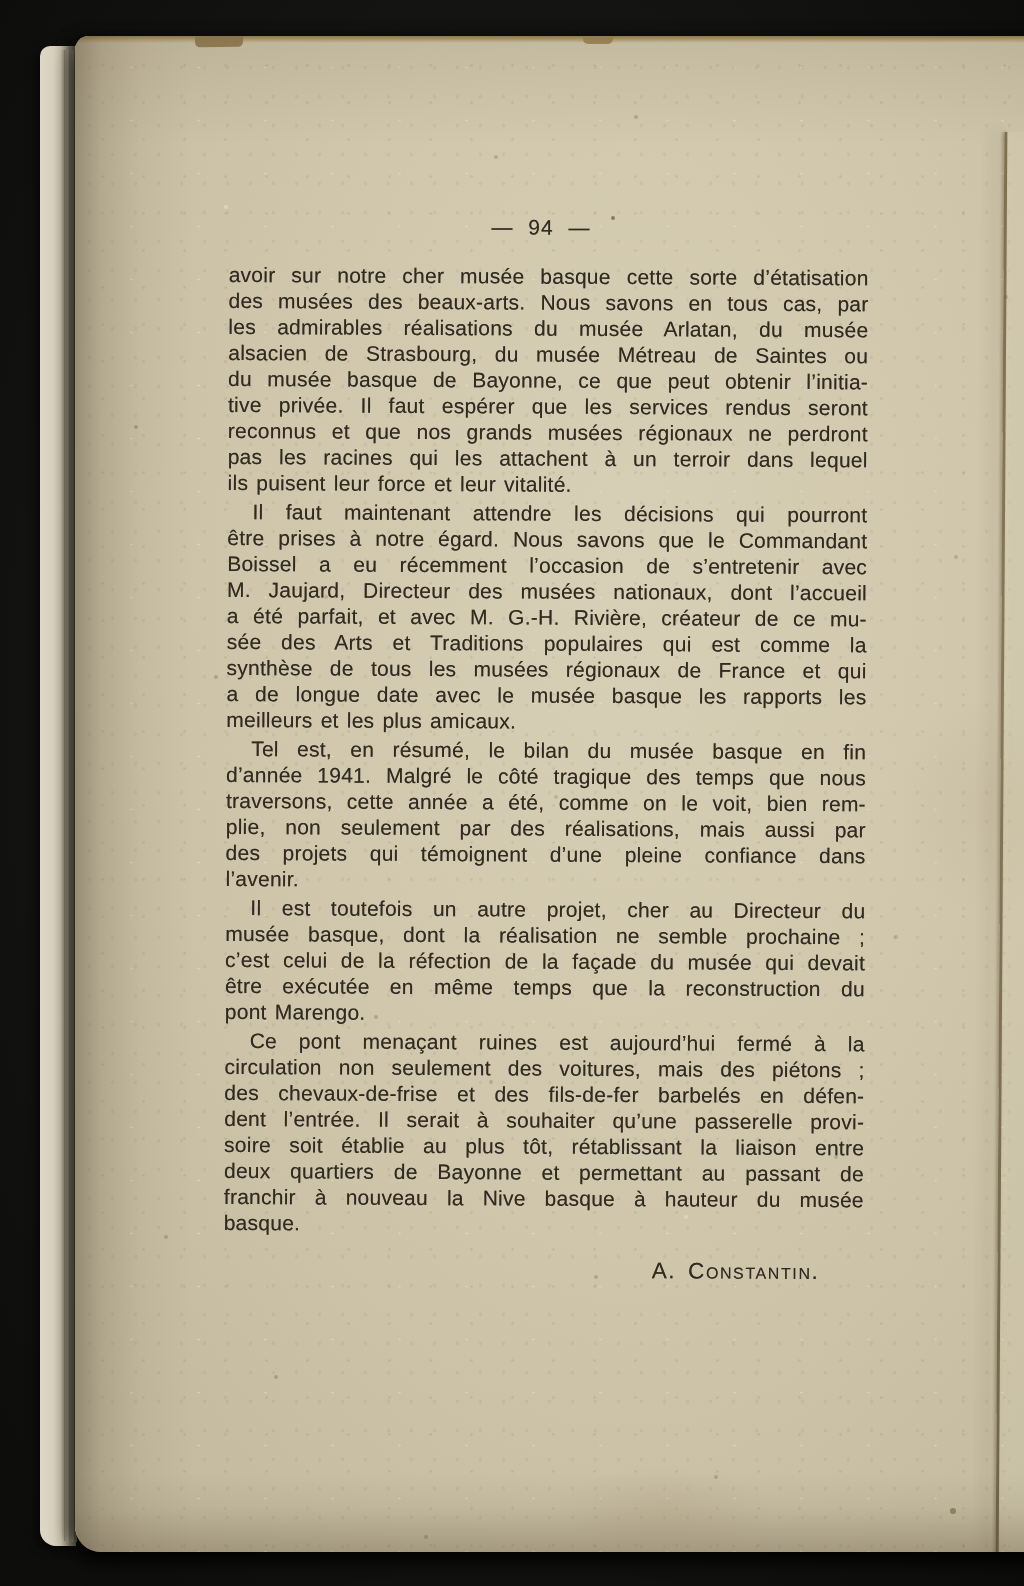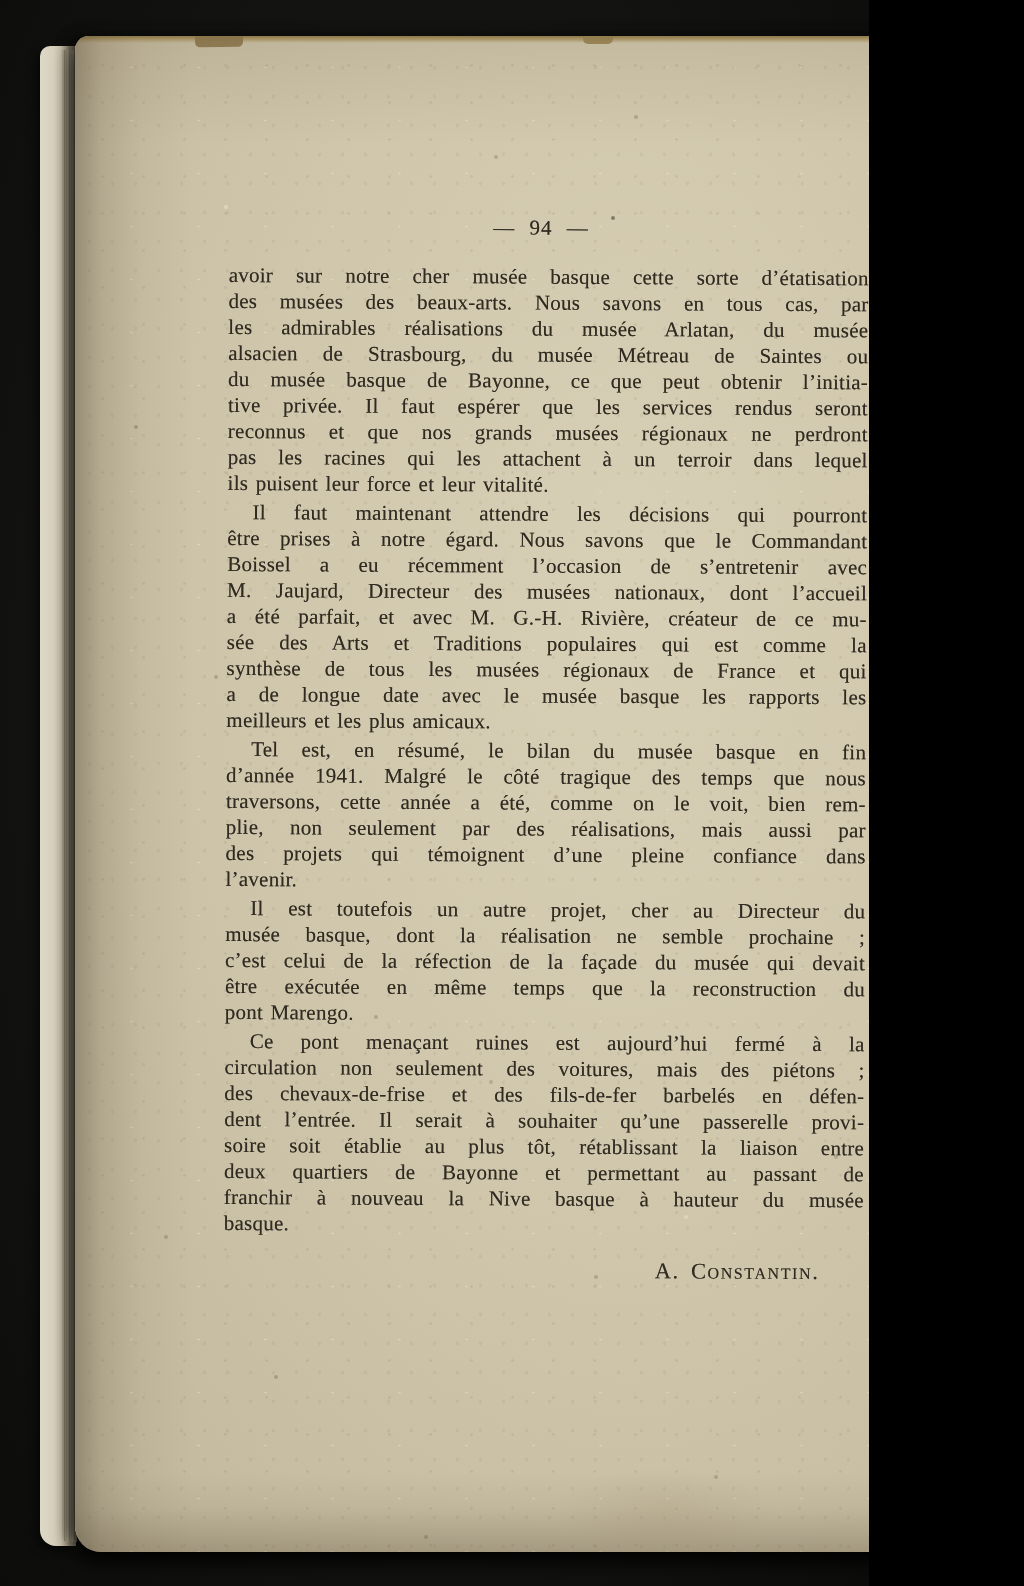--- a/index.html
+++ b/index.html
@@ -1,22 +1,22 @@
 <!DOCTYPE html>
 <html style="--c-background: #141412; --c-paper: #cfc6ac; --c-paper-light: #d8d0b6; --c-paper-dark: #c0b79d; --c-ink: #302a20; --c-edge-brown: #9c8a5e;"><head>
 <meta charset="utf-8">
 <style>
   html,body{margin:0;padding:0;background:#000;}
   .stage{
     position:relative;
-    width:869px;height:1586px;
+    width:1024px;height:1586px;
     background:
       radial-gradient(ellipse at 50% 45%, #1b1b19 0%, #141412 55%, #0c0c0b 100%);
     overflow:hidden;
-    font-family:Liberation Serif, serif;
+    font-family:Liberation Sans, sans-serif;
   }
 
   
   .book-edge{
     position:absolute;left:40px;top:46px;width:36px;bottom:40px;
     border-radius:10px 0 0 16px;
     background:linear-gradient(90deg,
       #ddd7c6 0%, #d8d1bd 38%, #cdc4ae 58%, #b0a790 72%, #978e77 82%, #887f68 100%);
     box-shadow:-4px 4px 10px rgba(0,0,0,.55);
   }

